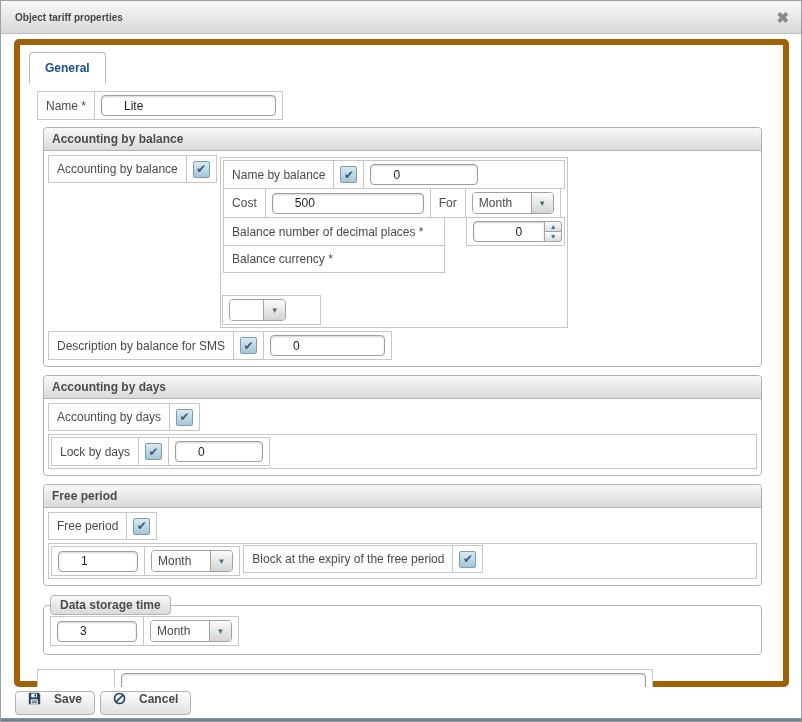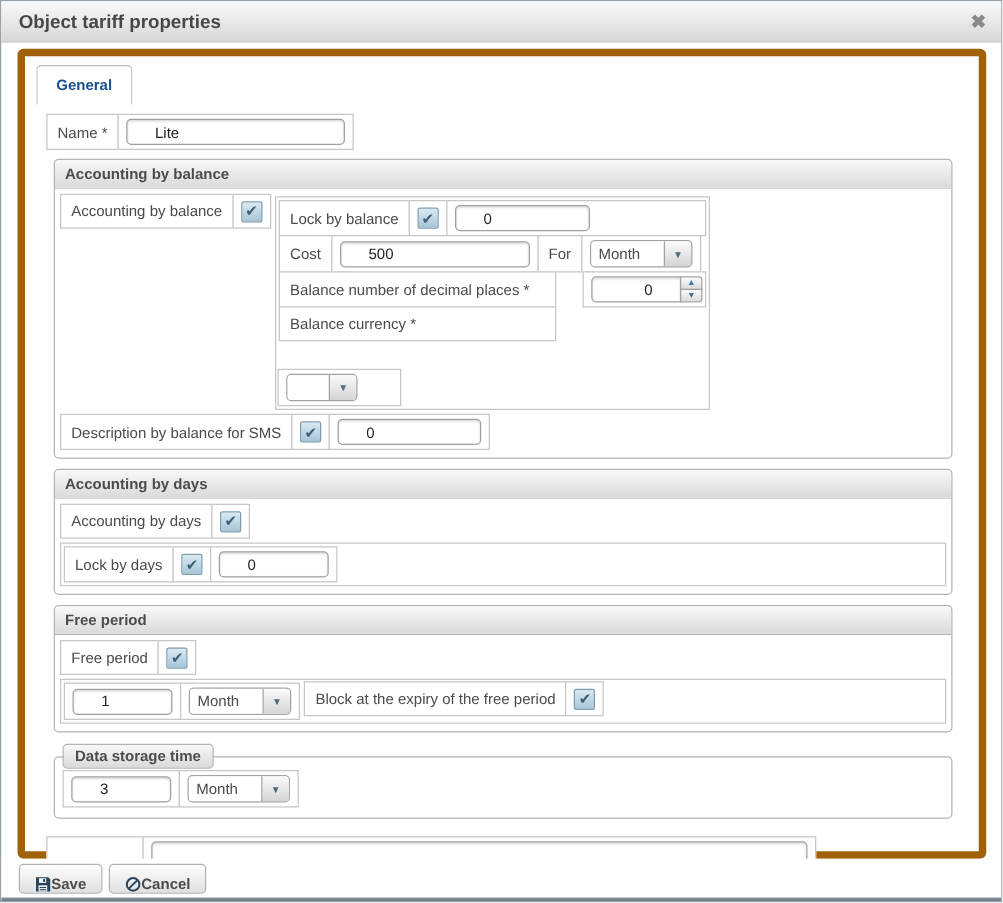--- a/index.html
+++ b/index.html
@@ -18,21 +18,21 @@
     overflow: hidden;
   }
   
   .titlebar {
     height: 33px; flex: 0 0 33px;
     background: linear-gradient(#f9f9f9, #d8d8d8);
     border-bottom: 1px solid #bfbfbf;
     display: flex; align-items: center;
     padding: 0 12px 0 14px;
   }
-  .titlebar .title { font-weight: bold; font-size: 15px; color: #474747; flex: 1; }
+  .titlebar .title { font-weight: bold; font-size: 10px; color: #474747; flex: 1; }
   .close-btn {
     color: #8a8a8a; font-size: 15px; font-weight: bold;
     cursor: pointer; line-height: 1;
   }
   
   .panel {
     margin: 5px 12px 0 13px;
     height: 648px; flex: 0 0 648px;
     border: 6px solid #a16207;
     border-radius: 5px;
@@ -158,21 +158,21 @@
   .desc-row { margin: 6px 0 0 0; }
 
   
   .footer {
     flex: 0 0 31px; height: 31px;
     display: flex; align-items: center;
     padding: 0 0 0 14px; gap: 5px;
     background: #fff;
   }
   .btn {
-    display: inline-flex; align-items: flex-end; gap: 0;
+    display: inline-flex; align-items: flex-start; gap: 13px;
     height: 24px; padding: 0 12px;
     border: 1px solid #b3b3b3; border-radius: 4px;
     background: linear-gradient(#fdfdfd, #e0e0e0);
     font-family: "Liberation Sans", sans-serif;
     font-size: 12px; font-weight: bold; color: #4a4a4a;
     cursor: pointer;
   }
   .bottom-edge {
     flex: 0 0 5px; height: 5px;
     background: linear-gradient(#8a979e, #4e5d66);
@@ -213,21 +213,21 @@
           <div class="cellrow enable-row">
             <div class="cell lbl">Accounting by balance</div>
             <div class="cell">
               <span class="cb checked">✔</span>
             </div>
           </div>
 
           <div class="subbox fit">
             
             <div class="cellrow" style="display:flex">
-              <div class="cell lbl">Lock by balance</div>
+              <div class="cell lbl">Name by balance</div>
               <div class="cell">
                 <span class="cb checked">✔</span>
               </div>
               <div class="cell" style="flex:1">
                 <input class="txt" style="width: 108px;" value="0">
               </div>
             </div>
 
             
             <div class="cellrow" style="display:flex;margin-top:-1px">

